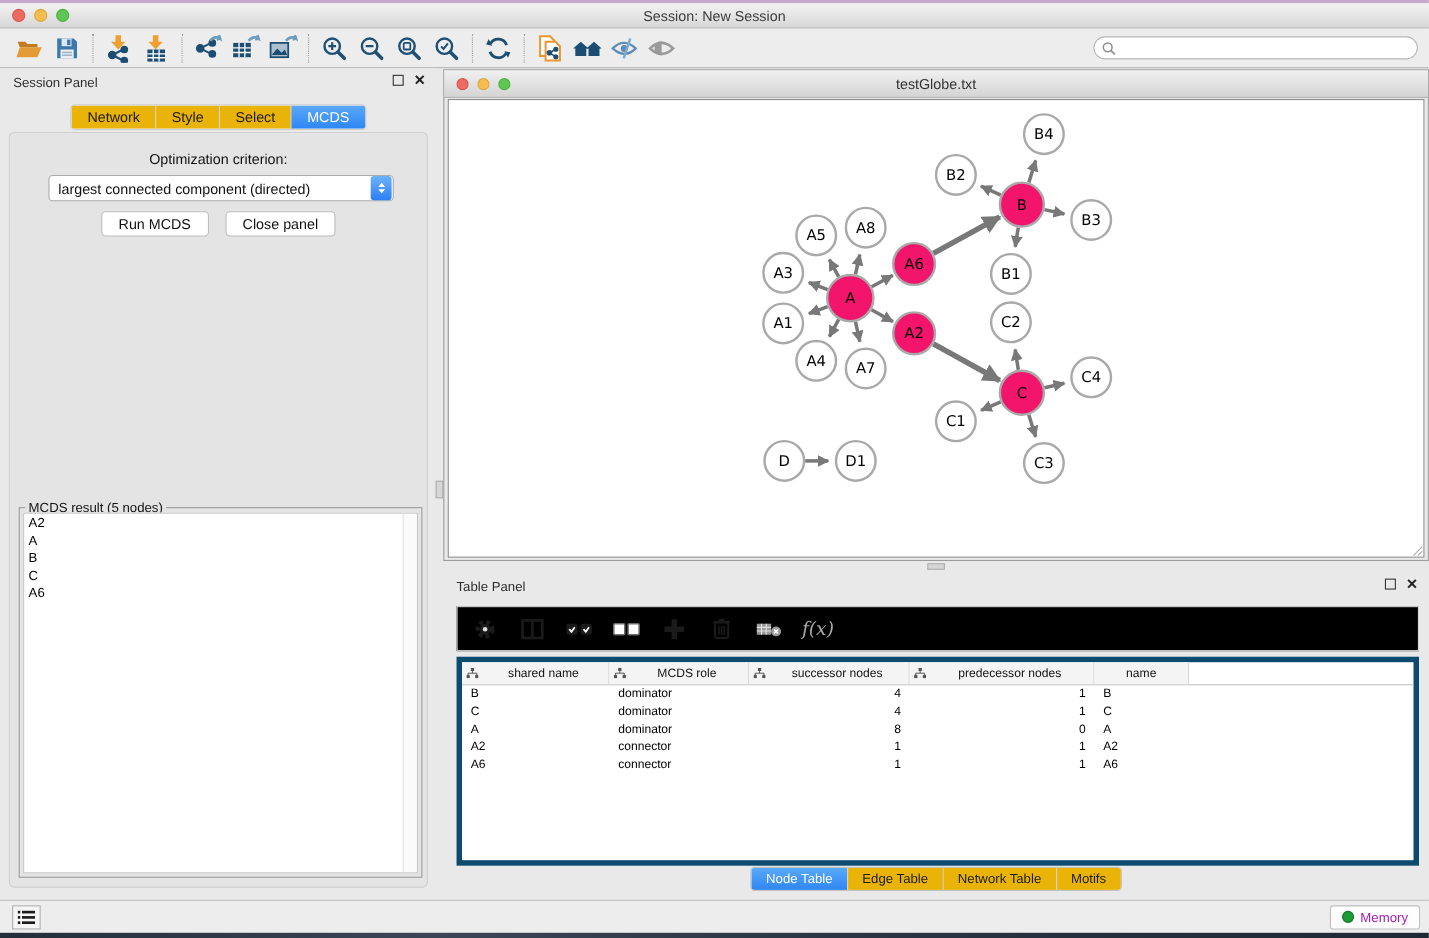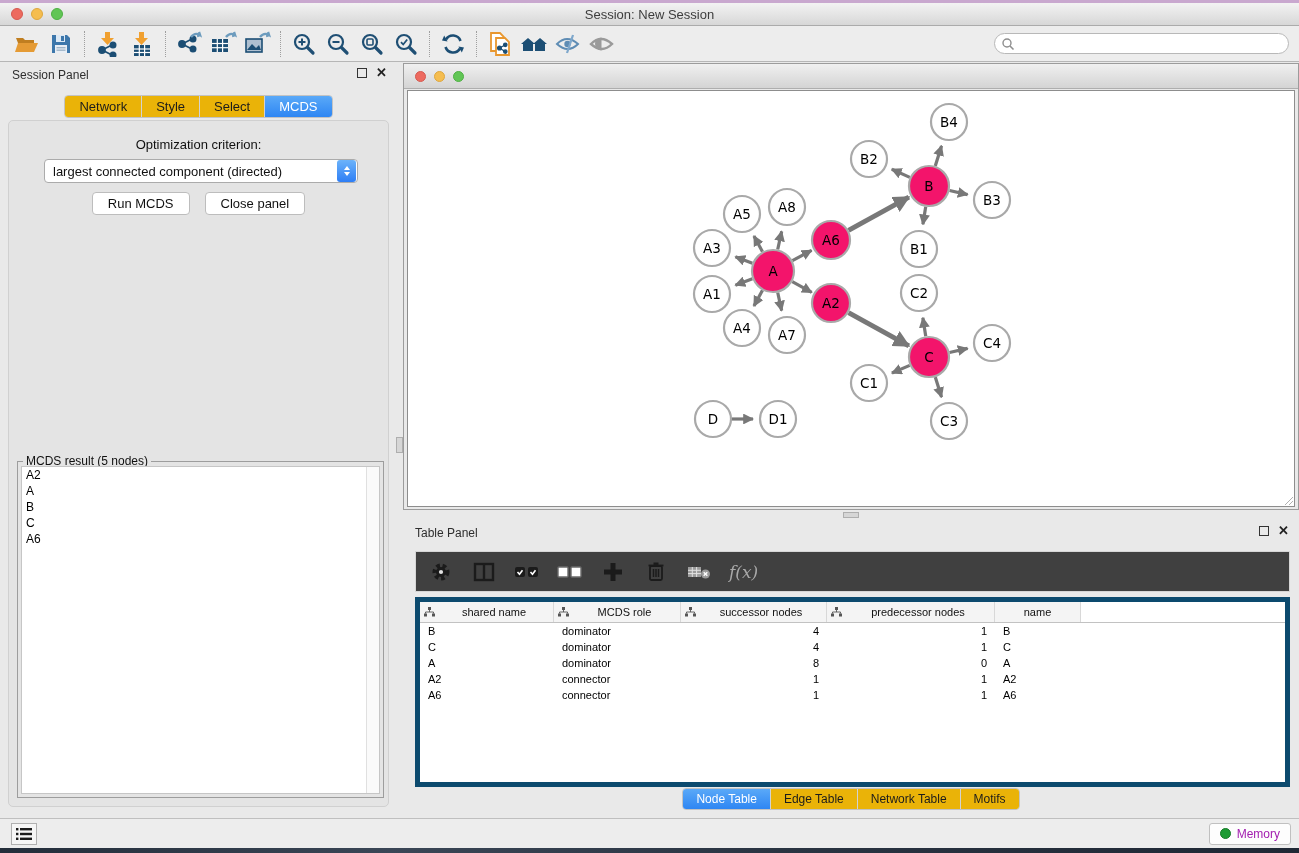--- a/index.html
+++ b/index.html
@@ -77,21 +77,21 @@
   .net-titlebar { height:25px; background:linear-gradient(#f0f0f0,#d4d4d4); border-bottom:1px solid #aeaeae;
     display:flex; align-items:center; position:relative; }
   .net-titlebar .title { position:absolute; left:0; right:0; text-align:center; font-size:13px; color:#333; }
   .net-canvas { position:absolute; left:3px; top:26px; width:888px; height:417px; background:#fff;
     border:1px solid #8d8d8d; }
   .net-canvas svg { display:block; }
   .resize-grip { position:absolute; right:0px; bottom:0px; width:12px; height:12px; }
 
   
   .table-panel { position:absolute; left:403px; top:520px; width:896px; height:298px; background:#e9e9e9; }
-  .tp-toolbar { position:absolute; left:12px; top:31px; width:875px; height:41px; background:#404040;
+  .tp-toolbar { position:absolute; left:12px; top:31px; width:875px; height:41px; background:#000000;
     border:1px solid #d6d6d6; display:flex; align-items:center; padding-left:12px; gap:17px; }
   .tp-btn { width:26px; height:28px; display:flex; align-items:center; justify-content:center; background:transparent; border:0; }
   .fx-label { font-family:"DejaVu Serif", serif; font-style:italic; font-size:17px; color:#a9a9a9; }
 
   .datatable { position:absolute; left:12px; top:77px; width:875px; height:190px; background:#fff;
     border:5px solid #0c4a6e; overflow:hidden; }
   .thead { display:flex; height:21px; border-bottom:1px solid #c2c2c2; }
   .th { background:#f4f4f4; border-right:1px solid #d8d8d8; display:flex; align-items:center;
     font-size:11px; color:#111; position:relative; }
   .th .th-label { flex:1; text-align:center; }
@@ -326,20 +326,21 @@
 </section>
 
 <div class="v-grip"></div>
 <div class="h-grip"></div>
 
 <section class="net-window">
   <div class="net-titlebar">
     <span class="tl red small"></span>
     <span class="tl yellow small"></span>
     <span class="tl green small"></span>
+    <span class="title">testGlobe.txt</span>
   </div>
   <div class="net-canvas">
     <svg id="graph-svg" width="886" height="415" viewBox="0 0 886 415">
       <defs>
         <marker id="arw" viewBox="0 0 10 10" refX="9" refY="5" markerWidth="3.4" markerHeight="3.4" orient="auto" markerUnits="strokeWidth">
           <path d="M0,0 L10,5 L0,10 z" fill="#787878"></path>
         </marker>
       </defs>
       <g id="edge-layer">
           <line x1="354.48901716798036" y1="160.67335414757676" x2="345.9442986727496" y2="144.96209755957184" stroke="#787878" stroke-width="3.2" marker-end="url(#arw)"></line>

